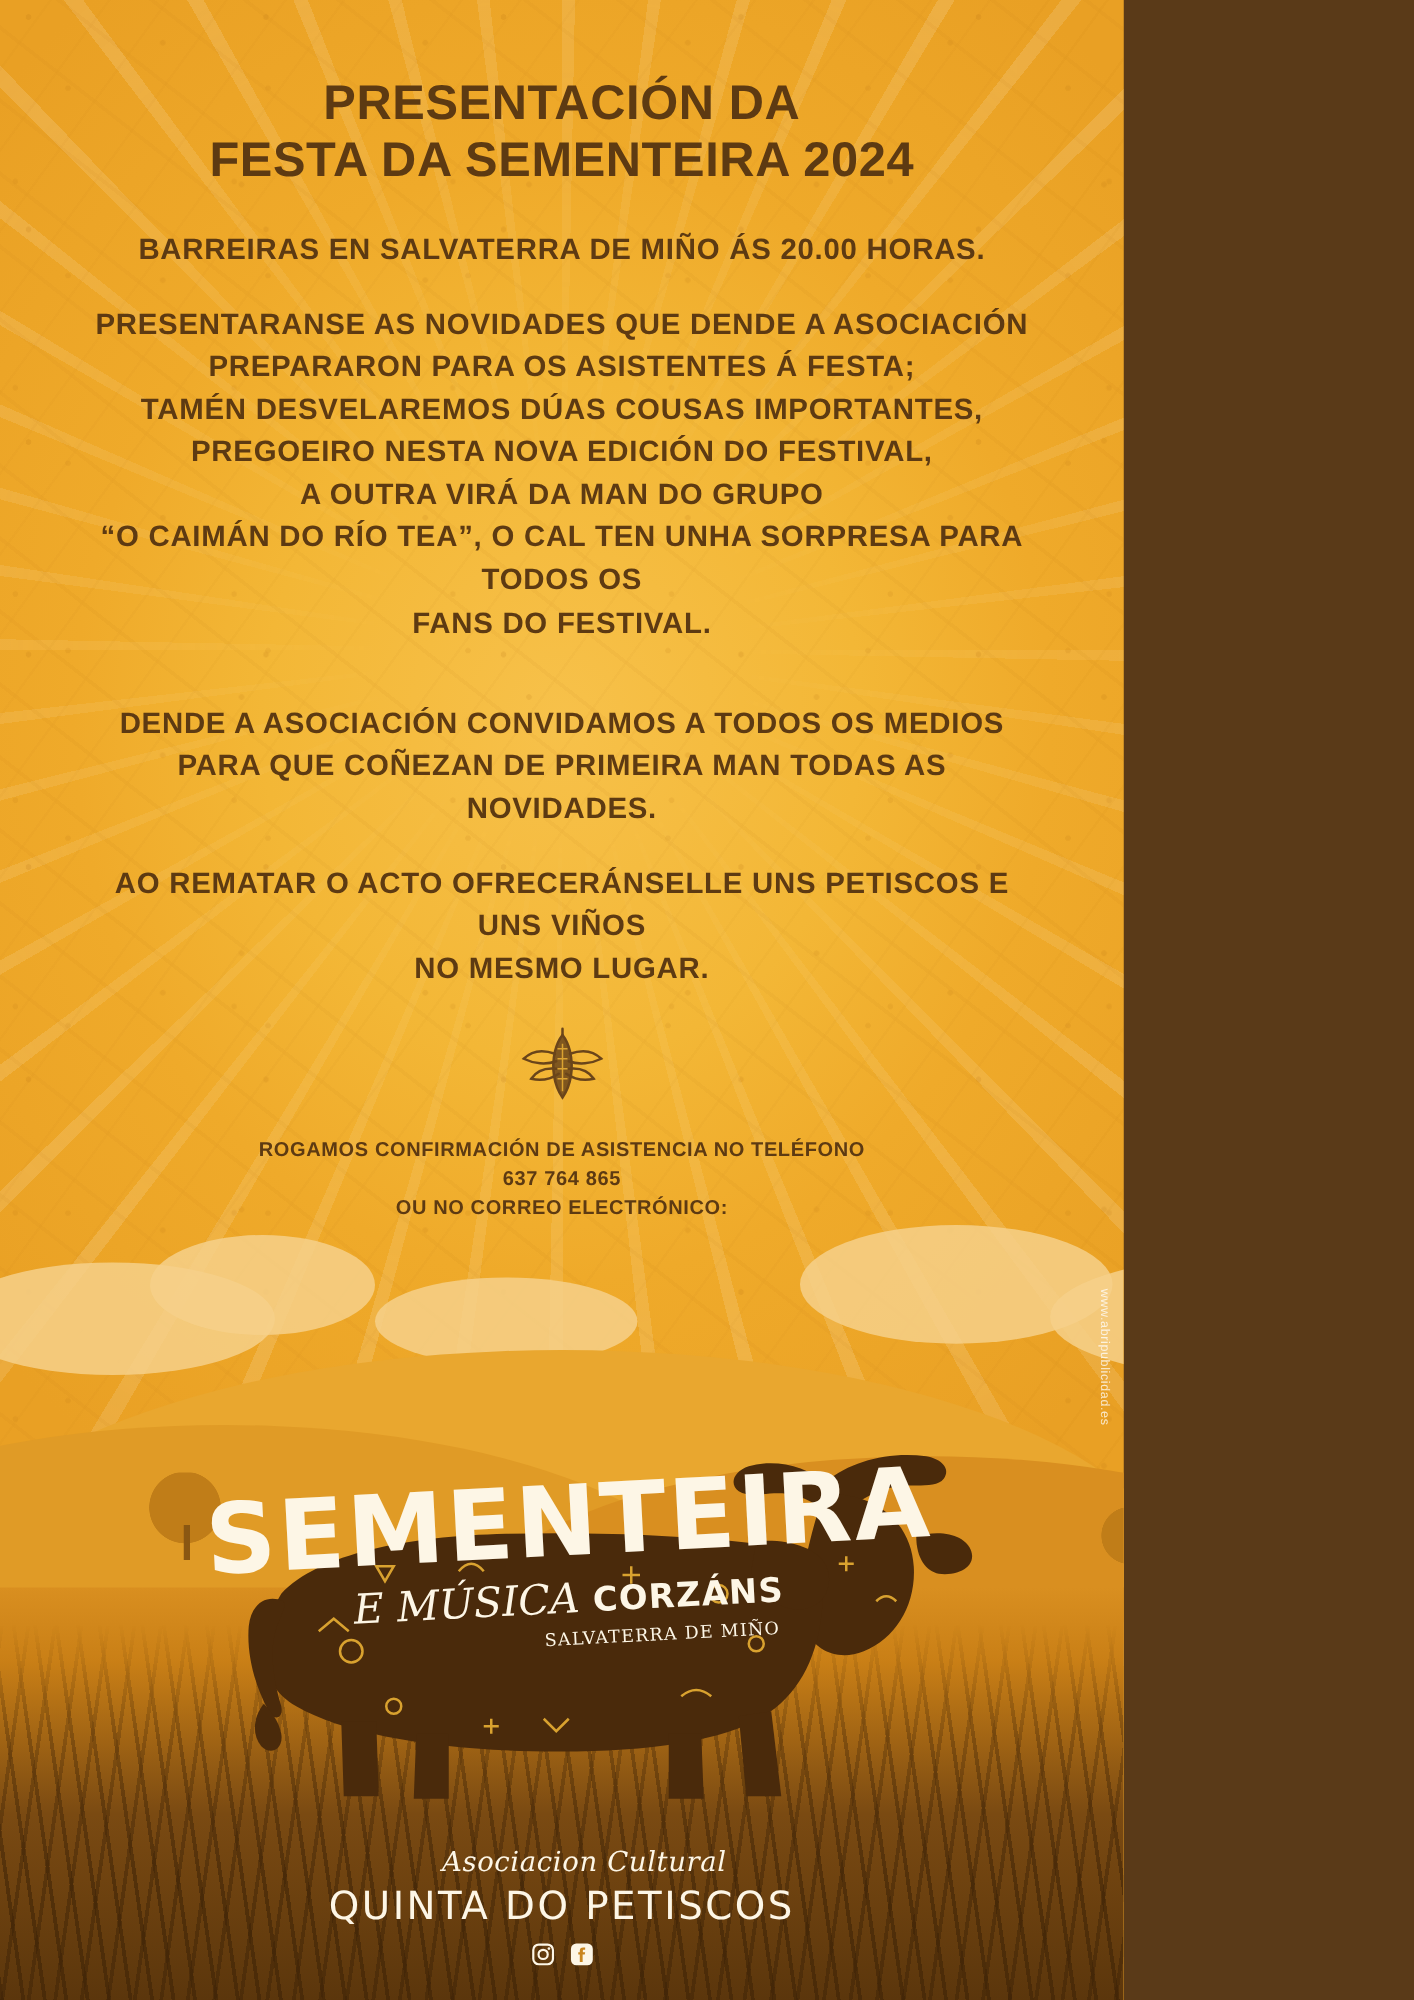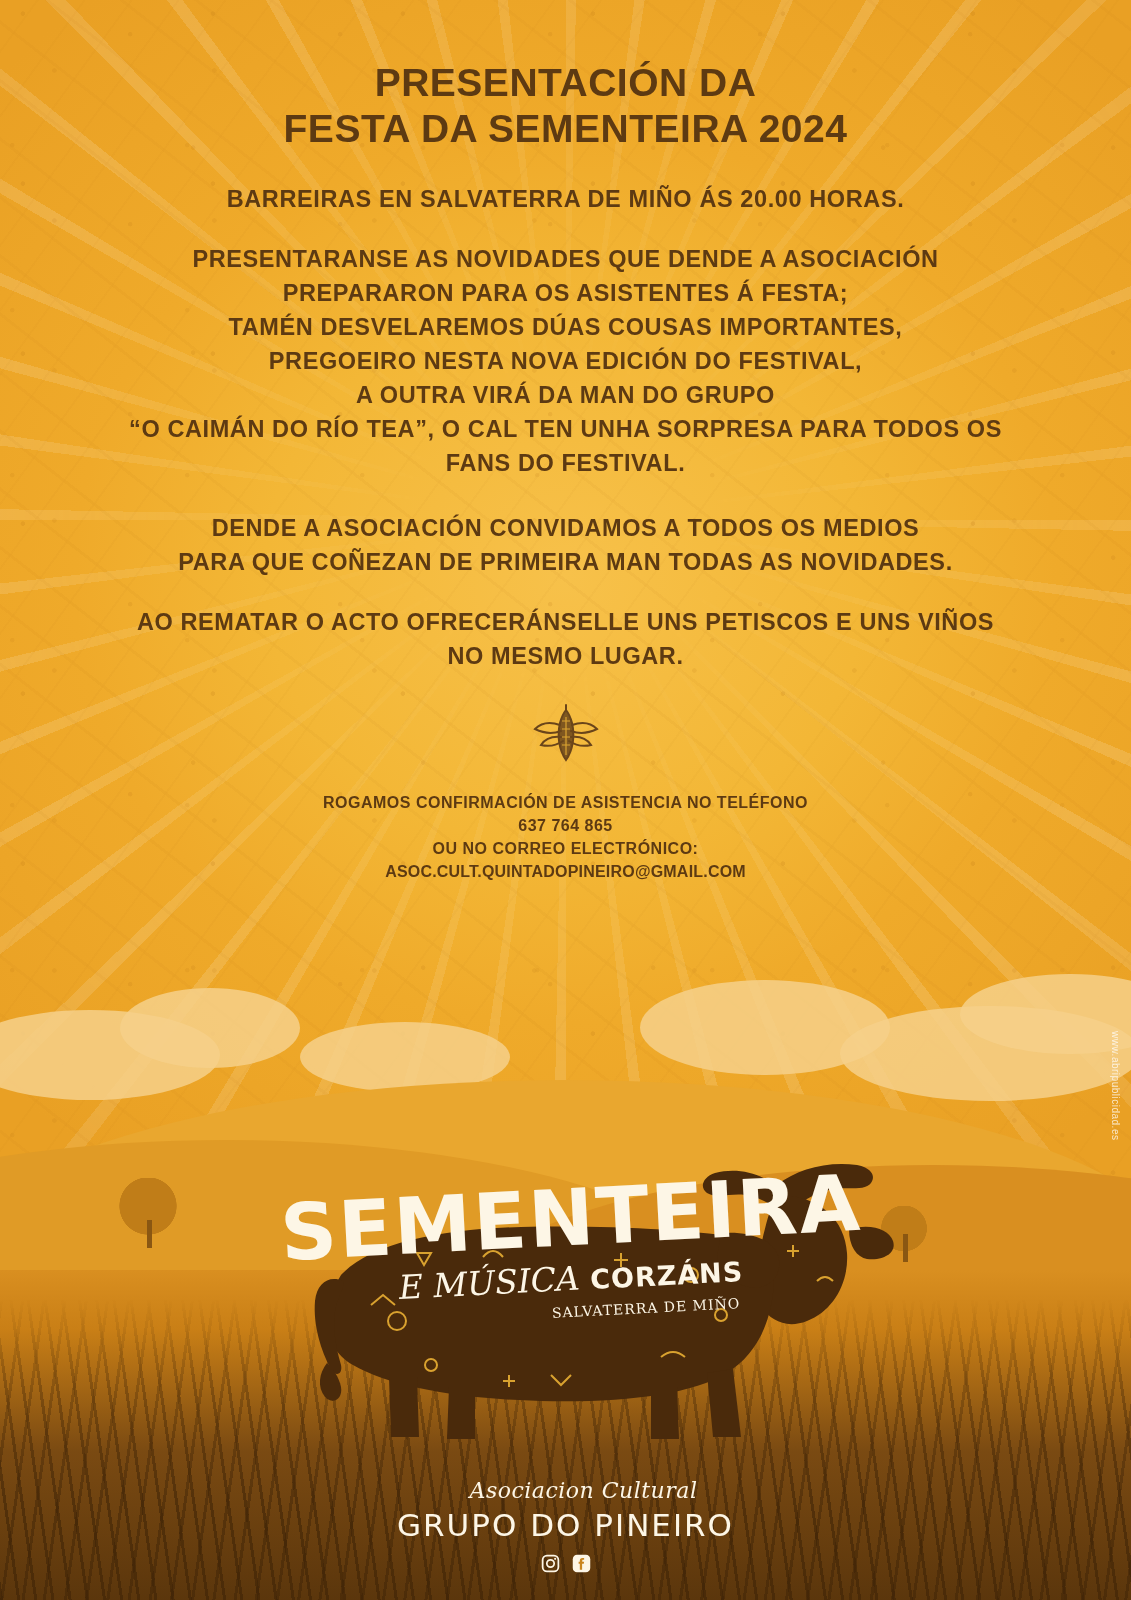--- a/index.html
+++ b/index.html
@@ -6,21 +6,21 @@
   html, body {
     margin: 0;
     padding: 0;
     background: #5a3a18;
   }
   body {
     font-family: "Liberation Sans", sans-serif;
   }
   .poster {
     position: relative;
-    width: 1131px;
+    width: 899px;
     height: 1600px;
     overflow: hidden;
     background:
       radial-gradient(ellipse 70% 45% at 50% 36%, #f7c14a 0%, #f3b736 38%, #efaa2a 62%, #e9a024 100%);
   }
 
   
   .rays {
     position: absolute;
     left: 50%;
@@ -81,21 +81,21 @@
   .para {
     font-weight: bold;
     font-size: 23.5px;
     line-height: 1.45;
     letter-spacing: .6px;
     text-transform: uppercase;
     margin: 0 0 26px 0;
     color: #5d3a12;
   }
   .para .l { display: block; }
-  .para.block-3 { margin-bottom: 30px; }
+  .para.block-3 { margin-bottom: 46px; }
 
   
   .divider {
     margin: 30px auto 26px auto;
     width: 90px;
     height: 62px;
     color: #6a451a;
   }
   .divider svg { display: block; margin: 0 auto; }
 
@@ -329,21 +329,20 @@
           <path d="M41 18 L49 18 M41 26 L49 26 M41 34 L49 34 M41 42 L49 42"></path>
           <path d="M45 14 L45 52"></path>
         </g>
       </svg>
     </div>
 
     <div class="contact">
       <span class="l">ROGAMOS CONFIRMACIÓN DE ASISTENCIA NO TELÉFONO</span>
       <span class="l">637 764 865</span>
       <span class="l">OU NO CORREO ELECTRÓNICO:</span>
-      <span class="l mail">ASOC.CULT.QUINTADOPINEIRO@GMAIL.COM</span>
     </div>
   </div>
 
   <div class="landscape">
 
     <div class="clouds">
       <div class="cloud" style="left:-40px;top:40px;width:260px;height:90px;"></div>
       <div class="cloud" style="left:120px;top:18px;width:180px;height:80px;"></div>
       <div class="cloud" style="left:300px;top:52px;width:210px;height:70px;"></div>
       <div class="cloud" style="left:640px;top:10px;width:250px;height:95px;"></div>
@@ -412,21 +411,21 @@
       <span class="logo-sub">
         <span>E MÚSICA</span>
         <span class="corzans">CORZÁNS</span>
       </span>
       <span class="logo-place">SALVATERRA DE MIÑO</span>
     </div>
   </div>
 
   <div class="footer">
     <span class="footer-script">Asociacion Cultural</span>
-    <span class="footer-name">GRUPO DO PINEIRO</span>
+    <span class="footer-name">QUINTA DO PETISCOS</span>
     <div class="socials">
       <span class="social">
         <svg viewBox="0 0 24 24" width="21" height="21" fill="none" stroke="#fdf6e6" stroke-width="2">
           <rect x="3" y="3" width="18" height="18" rx="5"></rect>
           <circle cx="12" cy="12" r="4.2"></circle>
           <circle cx="17.3" cy="6.7" r="1.2" fill="#fdf6e6" stroke="none"></circle>
         </svg>
       </span>
       <span class="social">
         <svg viewBox="0 0 24 24" width="21" height="21">

